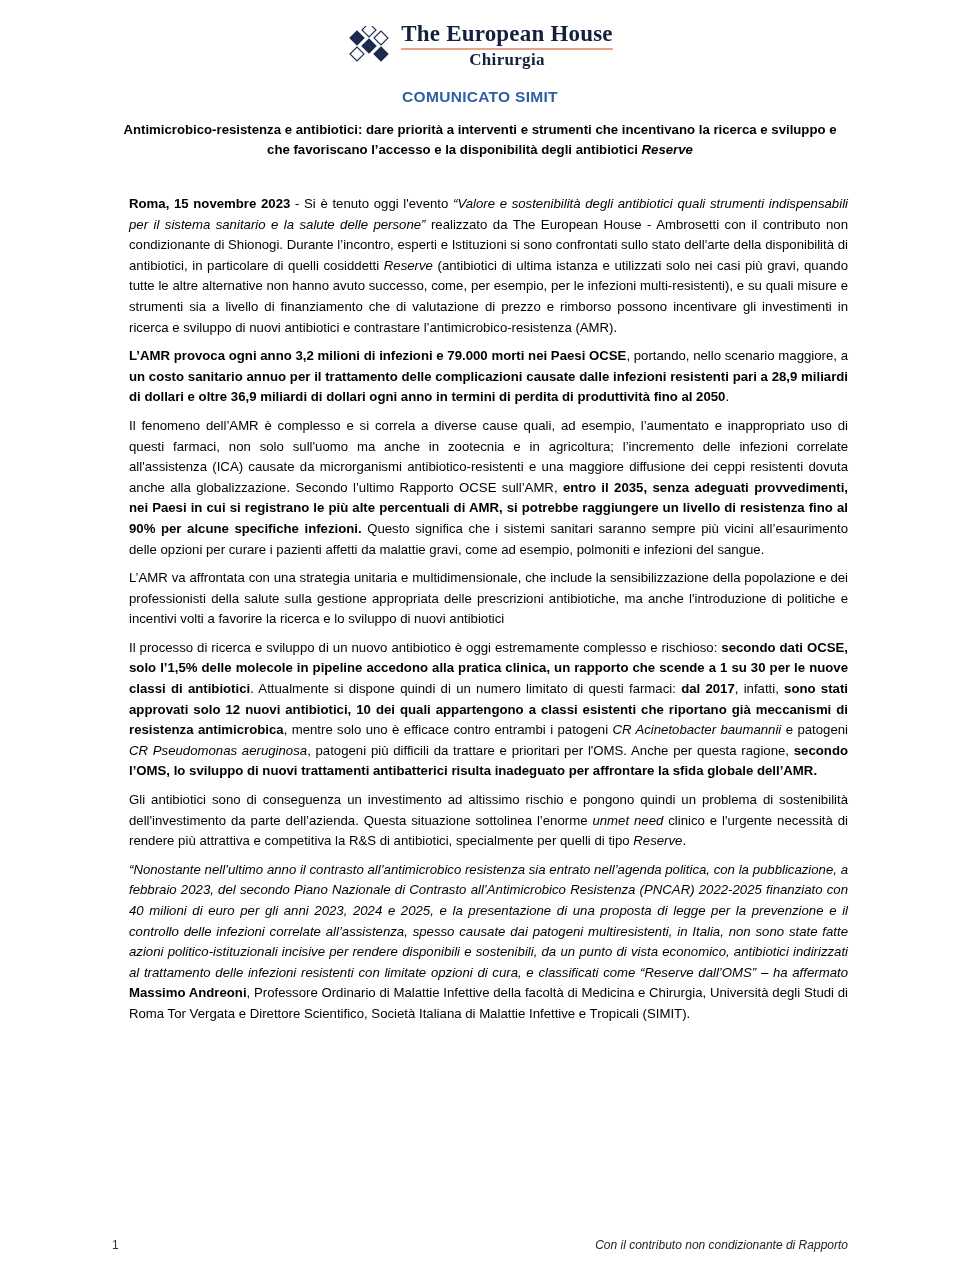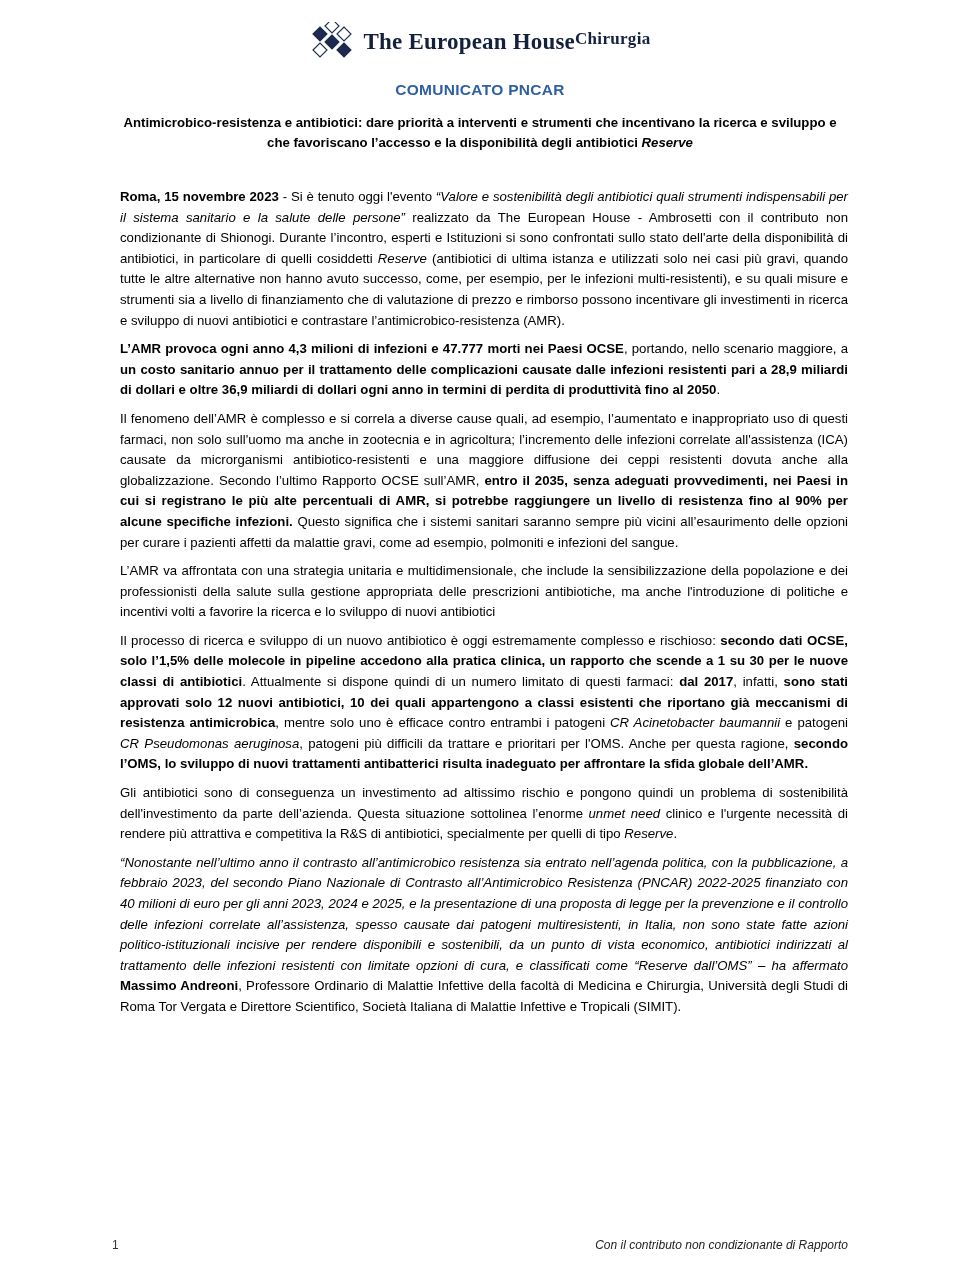--- a/index.html
+++ b/index.html
@@ -35,21 +35,21 @@
     align-items: center;
     gap: 10px;
   }
   .logo-mark {
     width: 44px;
     height: 40px;
     flex: 0 0 auto;
   }
   .logo-words {
     display: flex;
-    flex-direction: row;
+    flex-direction: column;
     align-items: stretch;
   }
   .logo-line1 {
     font-family: "Liberation Serif", serif;
     font-weight: bold;
     font-size: 23px;
     line-height: 24px;
     color: #14213d;
     letter-spacing: .2px;
     white-space: nowrap;
@@ -85,21 +85,21 @@
     font-size: 13.2px;
     line-height: 20px;
   }
   .headline i { font-style: italic; }
 
   
   .body {
     margin-top: 34px;
   }
   .body p {
-    margin: 0 0 8px 8px;
+    margin: 0 0 8px 17px;
     text-align: justify;
     font-size: 13.2px;
     line-height: 20.6px;
     hyphens: none;
   }
   .body b, .body strong { font-weight: bold; }
   .body i, .body em { font-style: italic; }
   .quote-par { font-style: italic; }
   .quote-par b { font-style: normal; font-weight: bold; }
   .quote-par .roman { font-style: normal; }
@@ -142,29 +142,29 @@
         </svg>
       </span>
       <span class="logo-words">
         <span class="logo-line1">The European House</span>
         <span class="logo-rule"></span>
         <span class="logo-line2">Chirurgia</span>
       </span>
     </div>
   </div>
 
-  <div class="kicker">COMUNICATO PNCAR</div>
+  <div class="kicker">COMUNICATO SIMIT</div>
 
   <h1 class="headline"><span>Antimicrobico-resistenza e antibiotici: dare priorità a interventi e strumenti che incentivano la ricerca e sviluppo e che favoriscano l’accesso e la disponibilità degli antibiotici </span><i>Reserve</i></h1>
 
   <div class="body">
 
     <p><b>Roma, 15 novembre 2023</b><span> - Si è tenuto oggi l'evento </span><i>“Valore e sostenibilità degli antibiotici quali strumenti indispensabili per il sistema sanitario e la salute delle persone”</i><span> realizzato da The European House - Ambrosetti con il contributo non condizionante di Shionogi. Durante l’incontro, esperti e Istituzioni si sono confrontati sullo stato dell'arte della disponibilità di antibiotici, in particolare di quelli cosiddetti </span><i>Reserve </i><span>(antibiotici di ultima istanza e utilizzati solo nei casi più gravi, quando tutte le altre alternative non hanno avuto successo, come, per esempio, per le infezioni multi-resistenti), e su quali misure e strumenti sia a livello di finanziamento che di valutazione di prezzo e rimborso possono incentivare gli investimenti in ricerca e sviluppo di nuovi antibiotici e contrastare l’antimicrobico-resistenza (AMR).</span></p>
 
-    <p><b>L’AMR provoca ogni anno 4,3 milioni di infezioni e 47.777 morti nei Paesi OCSE</b><span>, portando, nello scenario maggiore, a </span><b>un costo sanitario annuo per il trattamento delle complicazioni causate dalle infezioni resistenti pari a 28,9 miliardi di dollari e oltre 36,9 miliardi di dollari ogni anno in termini di perdita di produttività fino al 2050</b><span>.</span></p>
+    <p><b>L’AMR provoca ogni anno 3,2 milioni di infezioni e 79.000 morti nei Paesi OCSE</b><span>, portando, nello scenario maggiore, a </span><b>un costo sanitario annuo per il trattamento delle complicazioni causate dalle infezioni resistenti pari a 28,9 miliardi di dollari e oltre 36,9 miliardi di dollari ogni anno in termini di perdita di produttività fino al 2050</b><span>.</span></p>
 
     <p><span>Il fenomeno dell’AMR è complesso e si correla a diverse cause quali, ad esempio, l’aumentato e inappropriato uso di questi farmaci, non solo sull'uomo ma anche in zootecnia e in agricoltura; l’incremento delle infezioni correlate all'assistenza (ICA) causate da microrganismi antibiotico-resistenti e una maggiore diffusione dei ceppi resistenti dovuta anche alla globalizzazione. Secondo l’ultimo Rapporto OCSE sull’AMR, </span><b>entro il 2035, senza adeguati provvedimenti, nei Paesi in cui si registrano le più alte percentuali di AMR, si potrebbe raggiungere un livello di resistenza fino al 90% per alcune specifiche infezioni.</b><span> Questo significa che i sistemi sanitari saranno sempre più vicini all’esaurimento delle opzioni per curare i pazienti affetti da malattie gravi, come ad esempio, polmoniti e infezioni del sangue.</span></p>
 
     <p>L’AMR va affrontata con una strategia unitaria e multidimensionale, che include la sensibilizzazione della popolazione e dei professionisti della salute sulla gestione appropriata delle prescrizioni antibiotiche, ma anche l'introduzione di politiche e incentivi volti a favorire la ricerca e lo sviluppo di nuovi antibiotici</p>
 
     <p><span>Il processo di ricerca e sviluppo di un nuovo antibiotico è oggi estremamente complesso e rischioso: </span><b>secondo dati OCSE, solo l’1,5% delle molecole in pipeline accedono alla pratica clinica, un rapporto che scende a 1 su 30 per le nuove classi di antibiotici</b><span>. Attualmente si dispone quindi di un numero limitato di questi farmaci: </span><b>dal 2017</b><span>, infatti, </span><b>sono stati approvati solo 12 nuovi antibiotici, 10 dei quali appartengono a classi esistenti che riportano già meccanismi di resistenza antimicrobica</b><span>, mentre solo uno è efficace contro entrambi i patogeni </span><i>CR Acinetobacter baumannii</i><span> e patogeni </span><i>CR Pseudomonas aeruginosa</i><span>, patogeni più difficili da trattare e prioritari per l'OMS. Anche per questa ragione, </span><b>secondo l’OMS, lo sviluppo di nuovi trattamenti antibatterici risulta inadeguato per affrontare la sfida globale dell’AMR.</b></p>
 
     <p><span>Gli antibiotici sono di conseguenza un investimento ad altissimo rischio e pongono quindi un problema di sostenibilità dell'investimento da parte dell’azienda. Questa situazione sottolinea l’enorme </span><i>unmet need</i><span> clinico e l'urgente necessità di rendere più attrattiva e competitiva la R&amp;S di antibiotici, specialmente per quelli di tipo </span><i>Reserve</i><span>.</span></p>
 
     <p class="quote-par"><span>“Nonostante nell’ultimo anno il contrasto all’antimicrobico resistenza sia entrato nell’agenda politica, con la pubblicazione, a febbraio 2023, del secondo Piano Nazionale di Contrasto all’Antimicrobico Resistenza (PNCAR) 2022-2025 finanziato con 40 milioni di euro per gli anni 2023, 2024 e 2025, e la presentazione di una proposta di legge per la prevenzione e il controllo delle infezioni correlate all’assistenza, spesso causate dai patogeni multiresistenti, in Italia, non sono state fatte azioni politico-istituzionali incisive per rendere disponibili e sostenibili, da un punto di vista economico, antibiotici indirizzati al trattamento delle infezioni resistenti con limitate opzioni di cura, e classificati come “Reserve dall’OMS” – ha affermato </span><b>Massimo Andreoni</b><span class="roman">, Professore Ordinario di Malattie Infettive della facoltà di Medicina e Chirurgia, Università degli Studi di Roma Tor Vergata e Direttore Scientifico, Società Italiana di Malattie Infettive e Tropicali (SIMIT).</span></p>

